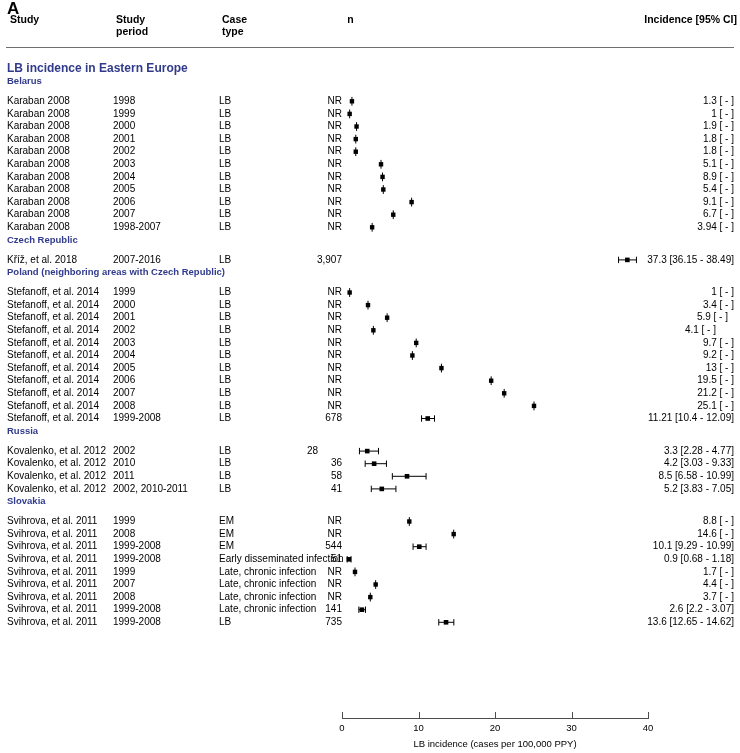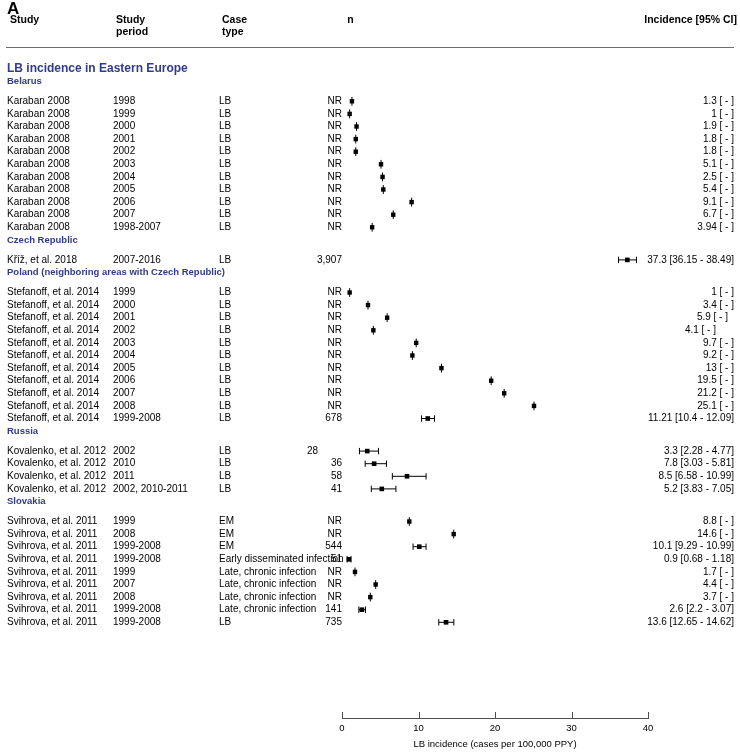--- a/index.html
+++ b/index.html
@@ -110,21 +110,21 @@
       <div class="cell col-period">2003</div>
       <div class="cell col-case">LB</div>
       <div class="cell col-n" style="left:283px;width:59px;text-align:right;">NR</div>
       <div class="cell col-inc" style="right:6px;text-align:right;">5.1 [  -  ]</div>
     </div>
     <div class="row" style="top: 170.6px;">
       <div class="cell col-study">Karaban 2008</div>
       <div class="cell col-period">2004</div>
       <div class="cell col-case">LB</div>
       <div class="cell col-n" style="left:283px;width:59px;text-align:right;">NR</div>
-      <div class="cell col-inc" style="right:6px;text-align:right;">2.5 [  -  ]</div>
+      <div class="cell col-inc" style="right:6px;text-align:right;">8.9 [  -  ]</div>
     </div>
     <div class="row" style="top: 183.2px;">
       <div class="cell col-study">Karaban 2008</div>
       <div class="cell col-period">2005</div>
       <div class="cell col-case">LB</div>
       <div class="cell col-n" style="left:283px;width:59px;text-align:right;">NR</div>
       <div class="cell col-inc" style="right:6px;text-align:right;">5.4 [  -  ]</div>
     </div>
     <div class="row" style="top: 195.8px;">
       <div class="cell col-study">Karaban 2008</div>
@@ -239,21 +239,21 @@
       <div class="cell col-period">2002</div>
       <div class="cell col-case">LB</div>
       <div class="cell col-n" style="left:283px;width:59px;text-align:center;">28</div>
       <div class="cell col-inc" style="right:6px;text-align:right;">3.3 [2.28 - 4.77]</div>
     </div>
     <div class="row" style="top: 457.4px;">
       <div class="cell col-study">Kovalenko, et al. 2012</div>
       <div class="cell col-period">2010</div>
       <div class="cell col-case">LB</div>
       <div class="cell col-n" style="left:283px;width:59px;text-align:right;">36</div>
-      <div class="cell col-inc" style="right:6px;text-align:right;">7.8 [3.03 - 5.81]</div>
+      <div class="cell col-inc" style="right:6px;text-align:right;">4.2 [3.03 - 9.33]</div>
     </div>
     <div class="row" style="top: 470px;">
       <div class="cell col-study">Kovalenko, et al. 2012</div>
       <div class="cell col-period">2011</div>
       <div class="cell col-case">LB</div>
       <div class="cell col-n" style="left:283px;width:59px;text-align:right;">58</div>
       <div class="cell col-inc" style="right:6px;text-align:right;">8.5 [6.58 - 10.99]</div>
     </div>
     <div class="row" style="top: 482.6px;">
       <div class="cell col-study">Kovalenko, et al. 2012</div>

